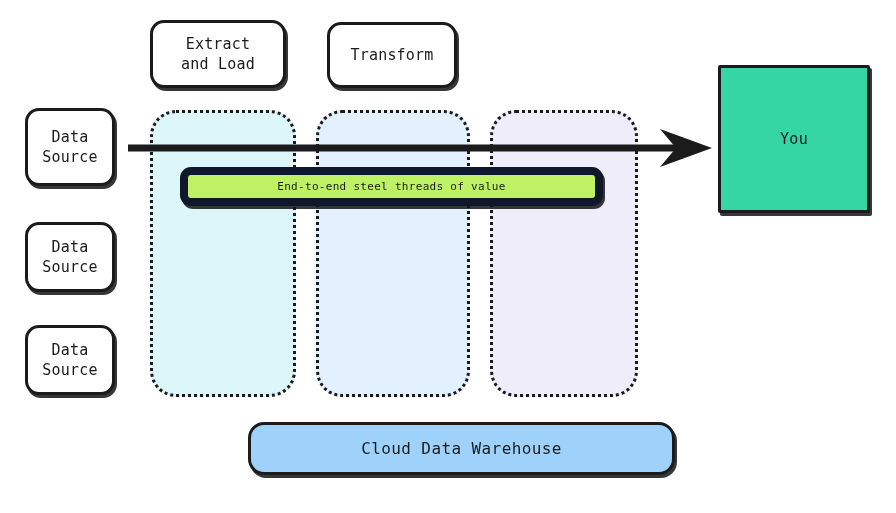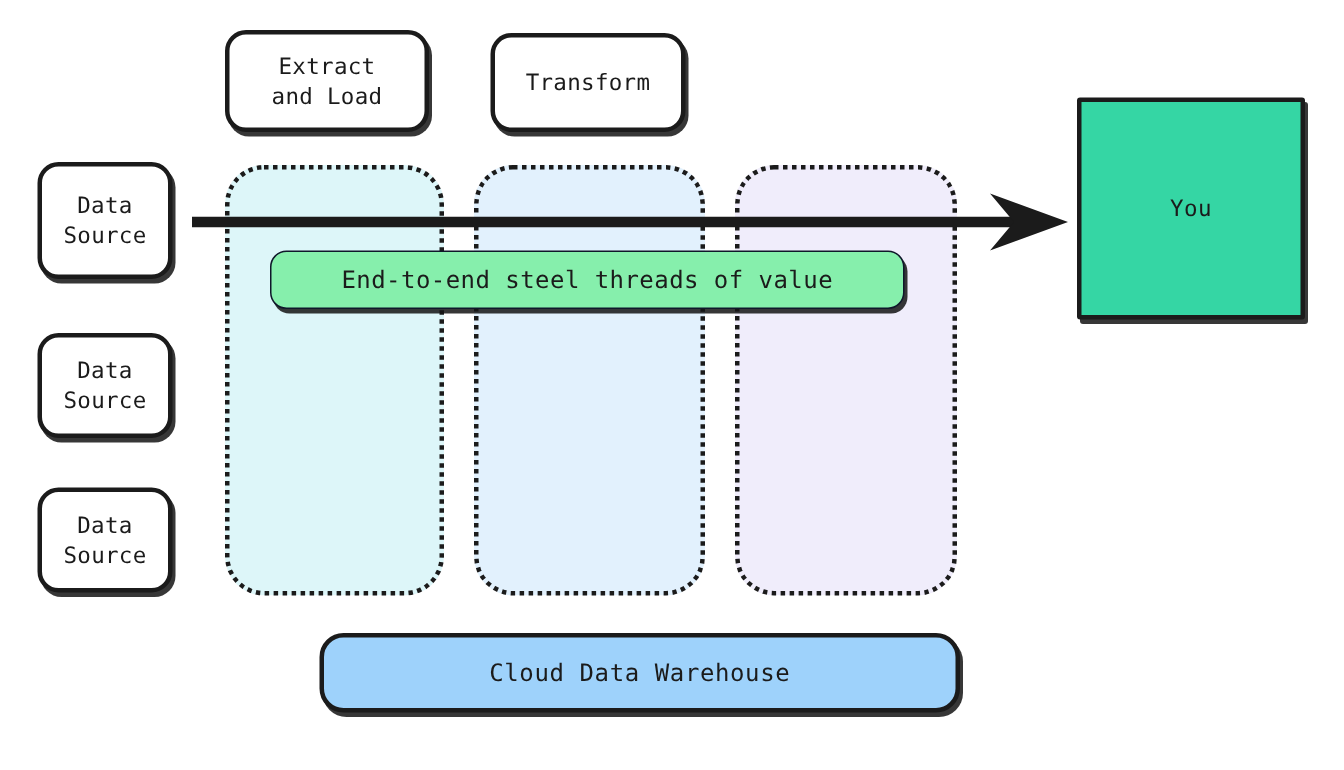--- a/index.html
+++ b/index.html
@@ -22,31 +22,32 @@
   .wbox span{display:block;white-space:pre-line;}
 
   
   .lane{
     border:3px dotted #1b1b1b;
     border-radius:26px 26px 26px 26px;
   }
 
   
   .banner{
-    background:#86efac;border:1px solid #0f172a;border-radius:11px;
-    font-size:16px;letter-spacing:.3px;color:#1b1b1b;
+    background:#bef264;border:8px solid #0f172a;border-radius:11px;
+    font-size:11px;letter-spacing:.3px;color:#1b1b1b;
     box-shadow:2px 3px 0 rgba(20,20,20,.85);
     white-space:nowrap;
   }
 
   
   .warehouse{
     background:#9ed2fb;border:3px solid #1b1b1b;border-radius:16px;
     font-size:16px;letter-spacing:.4px;
     box-shadow:2px 3px 0 rgba(20,20,20,.85);
+    margin-left:35px;
   }
 
   
   .yousq{
     background:#35d6a4;border:3px solid #1b1b1b;border-radius:2px;
     font-size:15px;letter-spacing:.3px;
     box-shadow:2px 3px 0 rgba(20,20,20,.85);
   }
 
   svg.arrow{position:absolute;left:0;top:0;width:896px;height:513px;

